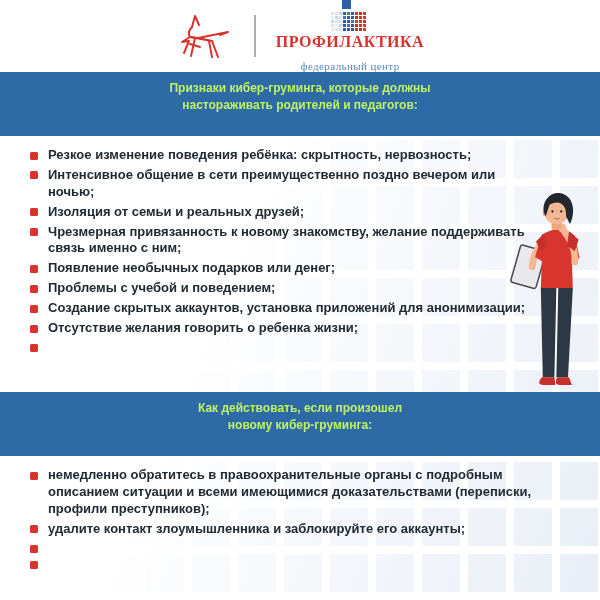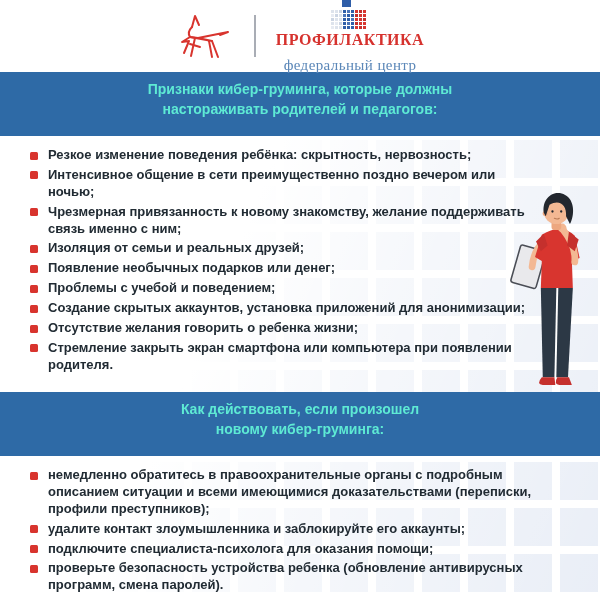--- a/index.html
+++ b/index.html
@@ -27,31 +27,31 @@
     display:flex; align-items:center; justify-content:center;
     gap:20px;
     z-index:3;
   }
   .logo-divider { width:2px; height:42px; background:#a9adb5; }
   .brand { display:flex; flex-direction:column; align-items:center;font-family:Liberation Serif, serif; }
   .brand-name {
     color:#d6322e; font-weight:700; font-size:16px; letter-spacing:0.5px;
     margin-top:2px; line-height:1.05;
   }
-  .brand-sub { color:#5b87b8; font-size:15px; letter-spacing:0.4px; margin-top:9px; }
+  .brand-sub { color:#5b87b8; font-size:11px; letter-spacing:0.4px; margin-top:9px; }
 
   
   .banner {
     position:relative;
     height:64px;
     background:#2e6aa6;
-    color:#5eead4;
+    color:#bef264;
     text-align:center;
     font-weight:700;
-    font-size:14px;
+    font-size:12px;
     line-height:1.4;
     padding-top:8px;
     z-index:2;
   }
   .banner span { display:block; }
 
   
   .list {
     position:relative;
     list-style:none;
@@ -174,69 +174,66 @@
       <li>
       <span class="bullet"></span>
       <span class="txt">Резкое изменение поведения ребёнка: скрытность, нервозность;</span>
     </li>
       <li>
       <span class="bullet"></span>
       <span class="txt">Интенсивное общение в сети преимущественно поздно вечером или ночью;</span>
     </li>
       <li>
       <span class="bullet"></span>
+      <span class="txt">Изоляция от семьи и реальных друзей;</span>
+    </li>
+      <li>
+      <span class="bullet"></span>
       <span class="txt">Чрезмерная привязанность к новому знакомству, желание поддерживать связь именно с ним;</span>
     </li>
       <li>
       <span class="bullet"></span>
-      <span class="txt">Изоляция от семьи и реальных друзей;</span>
-    </li>
-      <li>
-      <span class="bullet"></span>
       <span class="txt">Появление необычных подарков или денег;</span>
     </li>
       <li>
       <span class="bullet"></span>
       <span class="txt">Проблемы с учебой и поведением;</span>
     </li>
       <li>
       <span class="bullet"></span>
       <span class="txt">Создание скрытых аккаунтов, установка приложений для анонимизации;</span>
     </li>
       <li>
       <span class="bullet"></span>
       <span class="txt">Отсутствие желания говорить о ребенка жизни;</span>
     </li>
       <li>
       <span class="bullet"></span>
-      <span class="txt">Стремление закрыть экран смартфона или компьютера при появлении родителя.</span>
     </li>
     </ul>
 
   <div class="banner">
     <span>Как действовать, если произошел</span>
     <span>новому кибер-груминга:</span>
   </div>
 
   <ul class="list list-2">
       <li>
       <span class="bullet"></span>
       <span class="txt">немедленно обратитесь в правоохранительные органы с подробным описанием ситуации и всеми имеющимися доказательствами (переписки, профили преступников);</span>
     </li>
       <li>
       <span class="bullet"></span>
       <span class="txt">удалите контакт злоумышленника и заблокируйте его аккаунты;</span>
     </li>
       <li>
       <span class="bullet"></span>
-      <span class="txt">подключите специалиста-психолога для оказания помощи;</span>
-    </li>
-      <li>
-      <span class="bullet"></span>
-      <span class="txt">проверьте безопасность устройства ребенка (обновление антивирусных программ, смена паролей).</span>
+    </li>
+      <li>
+      <span class="bullet"></span>
     </li>
     </ul>
 
   <svg class="person" viewBox="0 0 100 212">
 
     <g transform="rotate(16 26 82)">
       <rect x="12" y="60" width="27" height="40" rx="2.5" fill="#e9e9ec" stroke="#4a4d55" stroke-width="1.6"></rect>
     </g>
 
     <path d="M42 54 C35 60 31 70 30 80" stroke="#f3b893" stroke-width="7" fill="none" stroke-linecap="round"></path>

